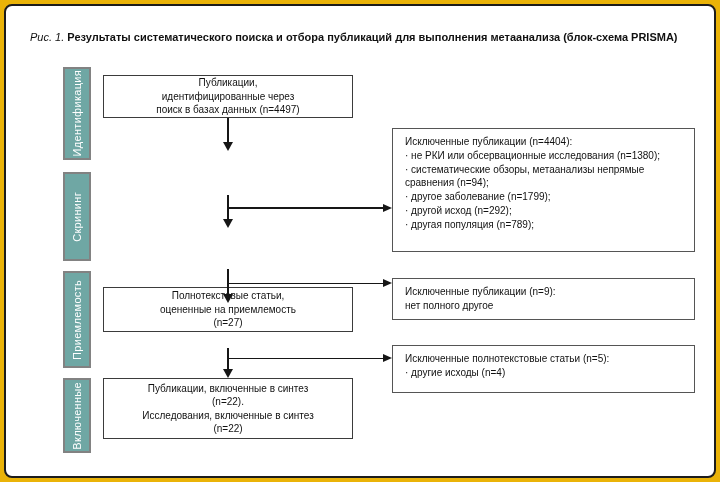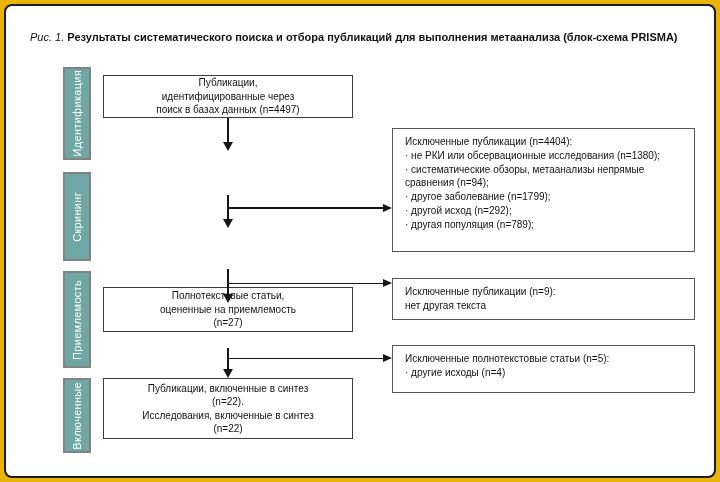--- a/index.html
+++ b/index.html
@@ -132,20 +132,20 @@
     <div class="xline">Исключенные публикации (n=4404):</div>
     <div class="xline bullet">не РКИ или обсервационные исследования (n=1380);</div>
     <div class="xline bullet">систематические обзоры, метаанализы непрямые сравнения (n=94);</div>
     <div class="xline bullet">другое заболевание (n=1799);</div>
     <div class="xline bullet">другой исход (n=292);</div>
     <div class="xline bullet">другая популяция (n=789);</div>
   </div>
 
   <div class="xbox xbox2">
     <div class="xline">Исключенные публикации (n=9):</div>
-    <div class="xline">нет другая текста</div>
+    <div class="xline">нет полного другое</div>
   </div>
 
   <div class="xbox xbox3">
     <div class="xline">Исключенные полнотекстовые статьи (n=5):</div>
     <div class="xline bullet">другие исходы (n=4)</div>
   </div>
 </div>
 
 </body></html>

